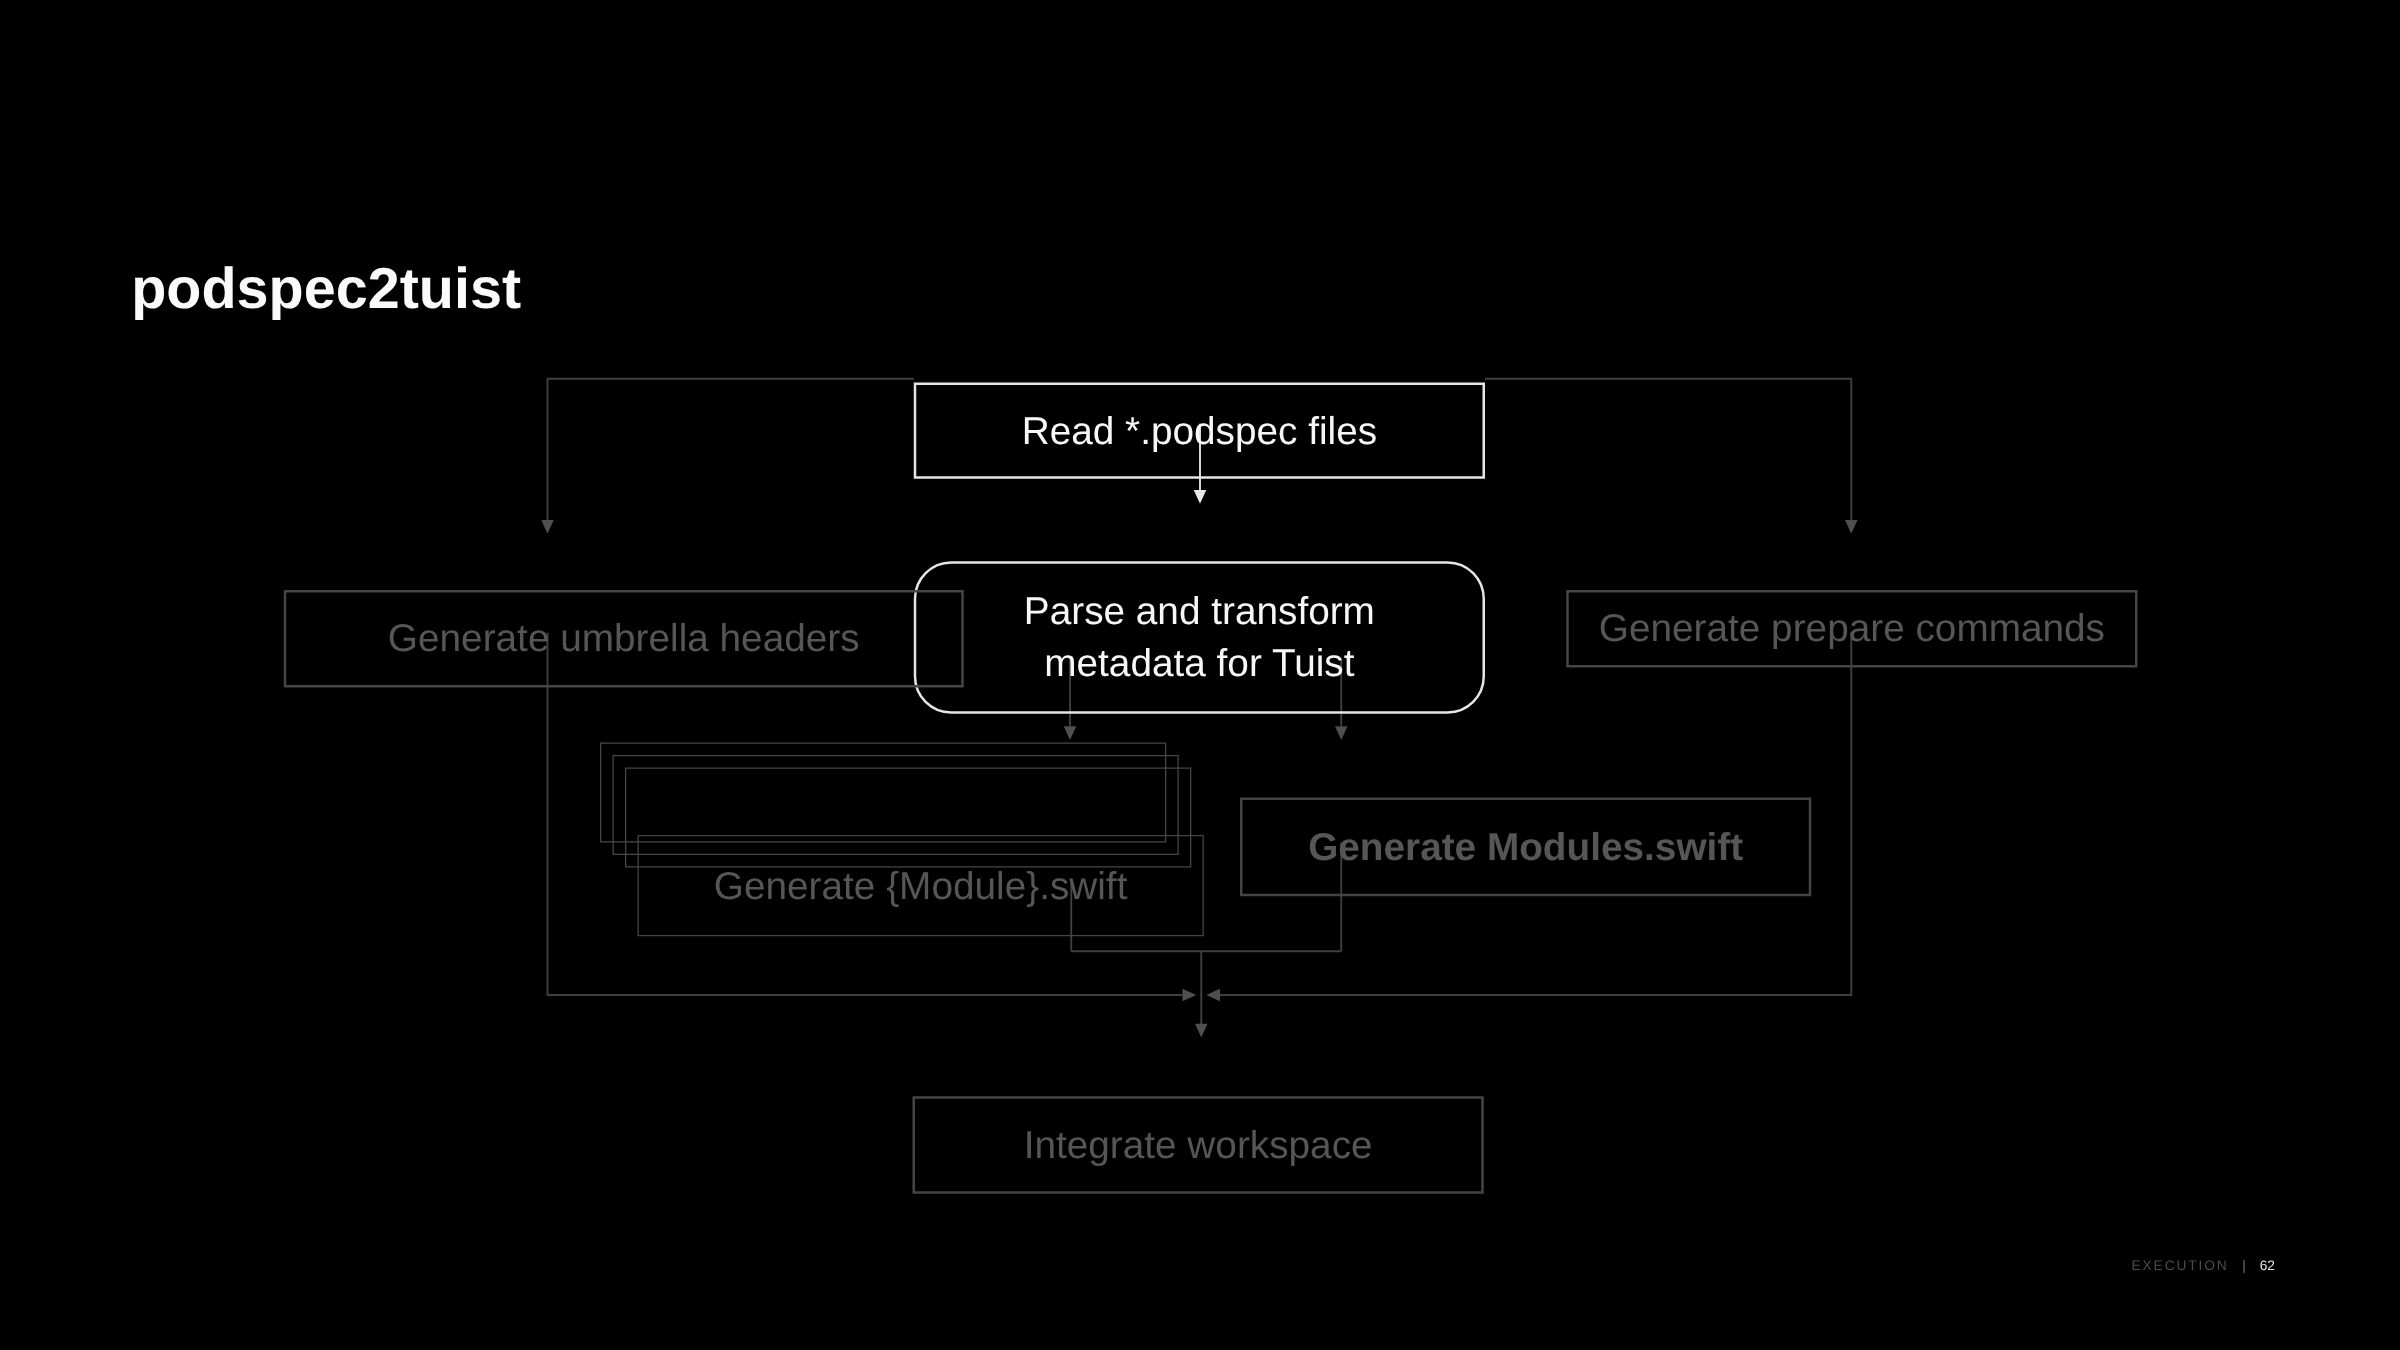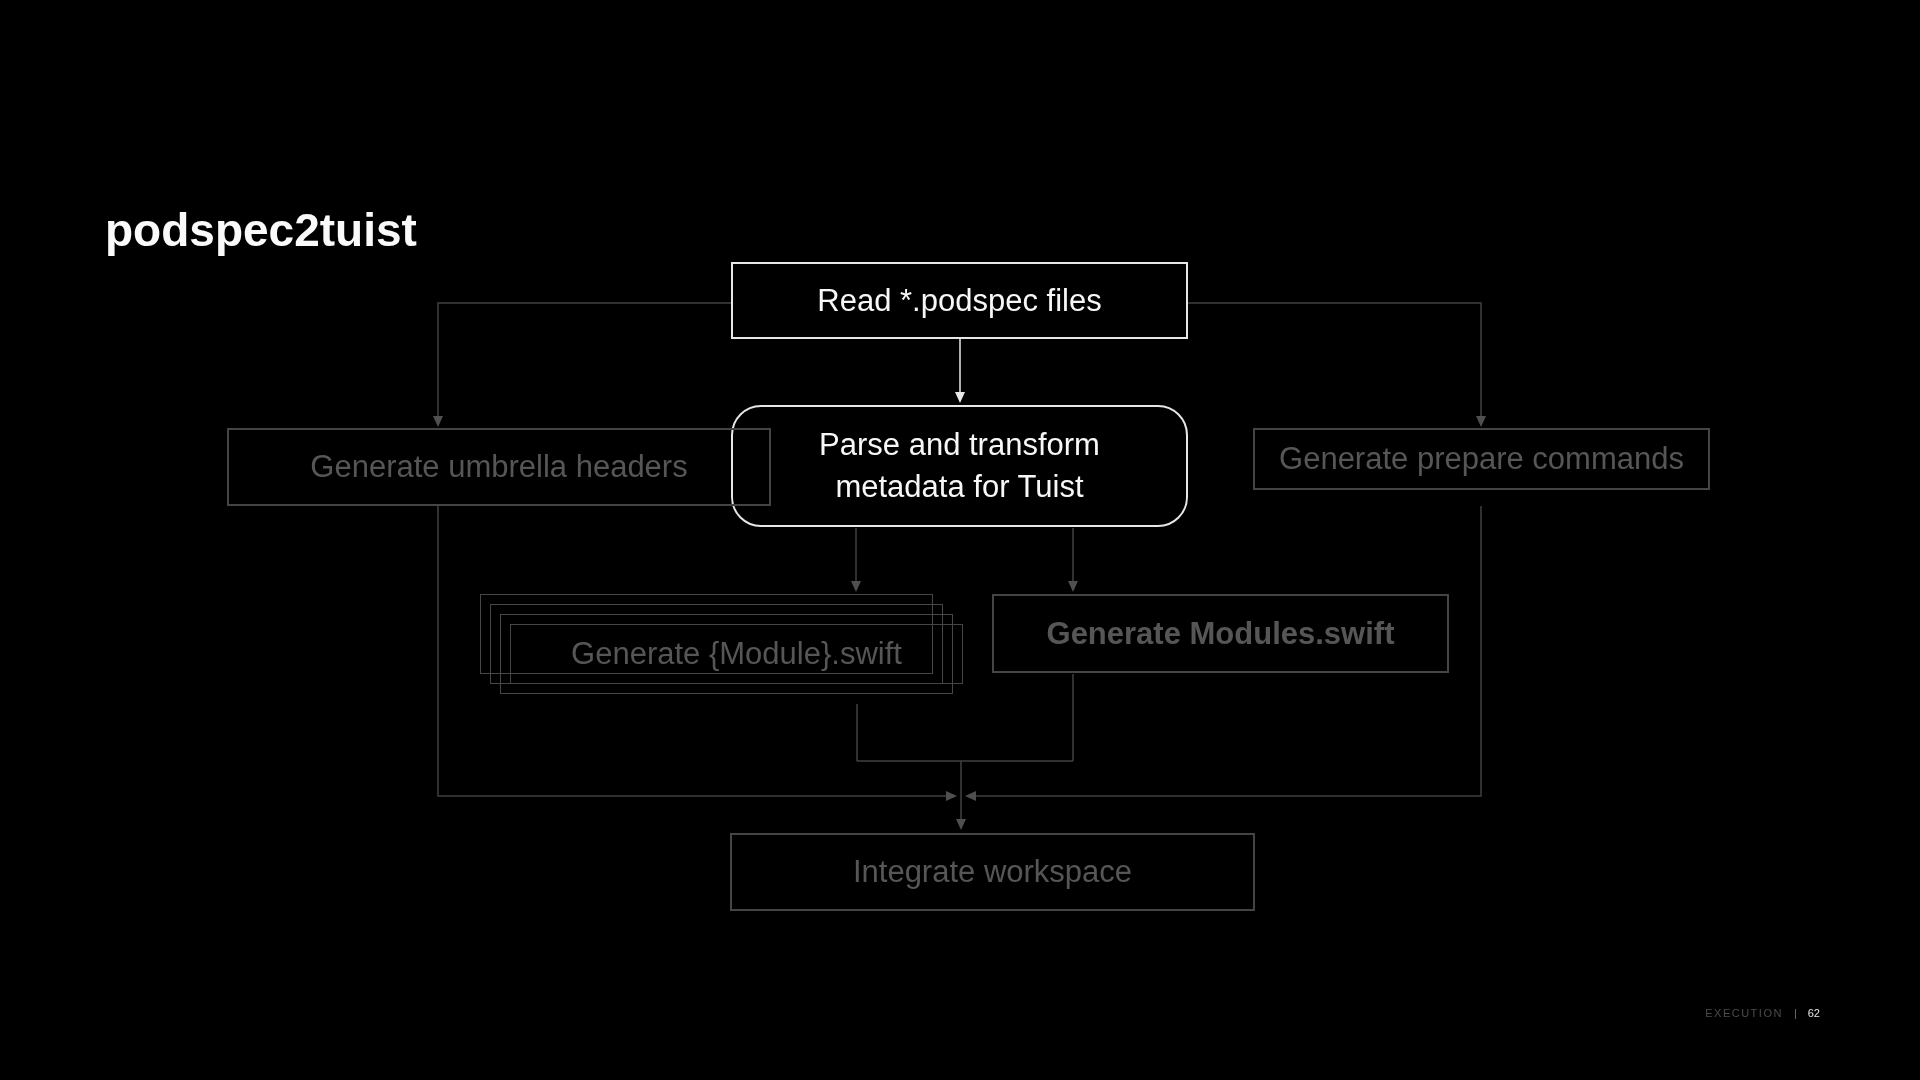--- a/index.html
+++ b/index.html
@@ -47,20 +47,21 @@
     height: 1080px;
   }
   .node {
     position: absolute;
     box-sizing: border-box;
     display: flex;
     align-items: center;
     justify-content: center;
     text-align: center;
     background: transparent;
+    margin-top: 44px;
   }
   .node-label {
     font-size: 31px;
     line-height: 1.35;
     white-space: pre-line;
   }
   .node--active {
     border: 2px solid #e6e6e6;
     color: #f7f7f7;
   }
@@ -72,25 +73,25 @@
     position: absolute;
     box-sizing: border-box;
     border: 1.5px solid #474747;
     background: transparent;
   }
   #node-read      { left: 731px;  top: 262px; width: 457px; height: 77px; }
   #node-parse     { left: 731px;  top: 405px; width: 457px; height: 122px; border-radius: 30px; }
   #node-umbrella  { left: 227px;  top: 428px; width: 544px; height: 78px; }
   #node-prepare   { left: 1253px; top: 428px; width: 457px; height: 62px; }
   #node-modules   { left: 992px;  top: 594px; width: 457px; height: 79px; font-weight: bold; }
-  #node-integrate { left: 730px;  top: 833px; width: 525px; height: 78px; }
+  #node-integrate { left: 730px;  top: 833px; width: 457px; height: 78px; }
   #stack-rect-1   { left: 480px;  top: 594px; width: 453px; height: 80px; }
   #stack-rect-2   { left: 490px;  top: 604px; width: 453px; height: 80px; }
   #stack-rect-3   { left: 500px;  top: 614px; width: 453px; height: 80px; }
-  #node-module    { left: 510px;  top: 624px; width: 453px; height: 60px;
+  #node-module    { left: 510px;  top: 624px; width: 453px; height: 81px;
                     border-width: 1.5px; }
   .footer {
     position: absolute;
     top: 1007px;
     right: 100px;
     display: flex;
     align-items: baseline;
     gap: 11px;
     font-size: 11px;
     line-height: 1.2;

